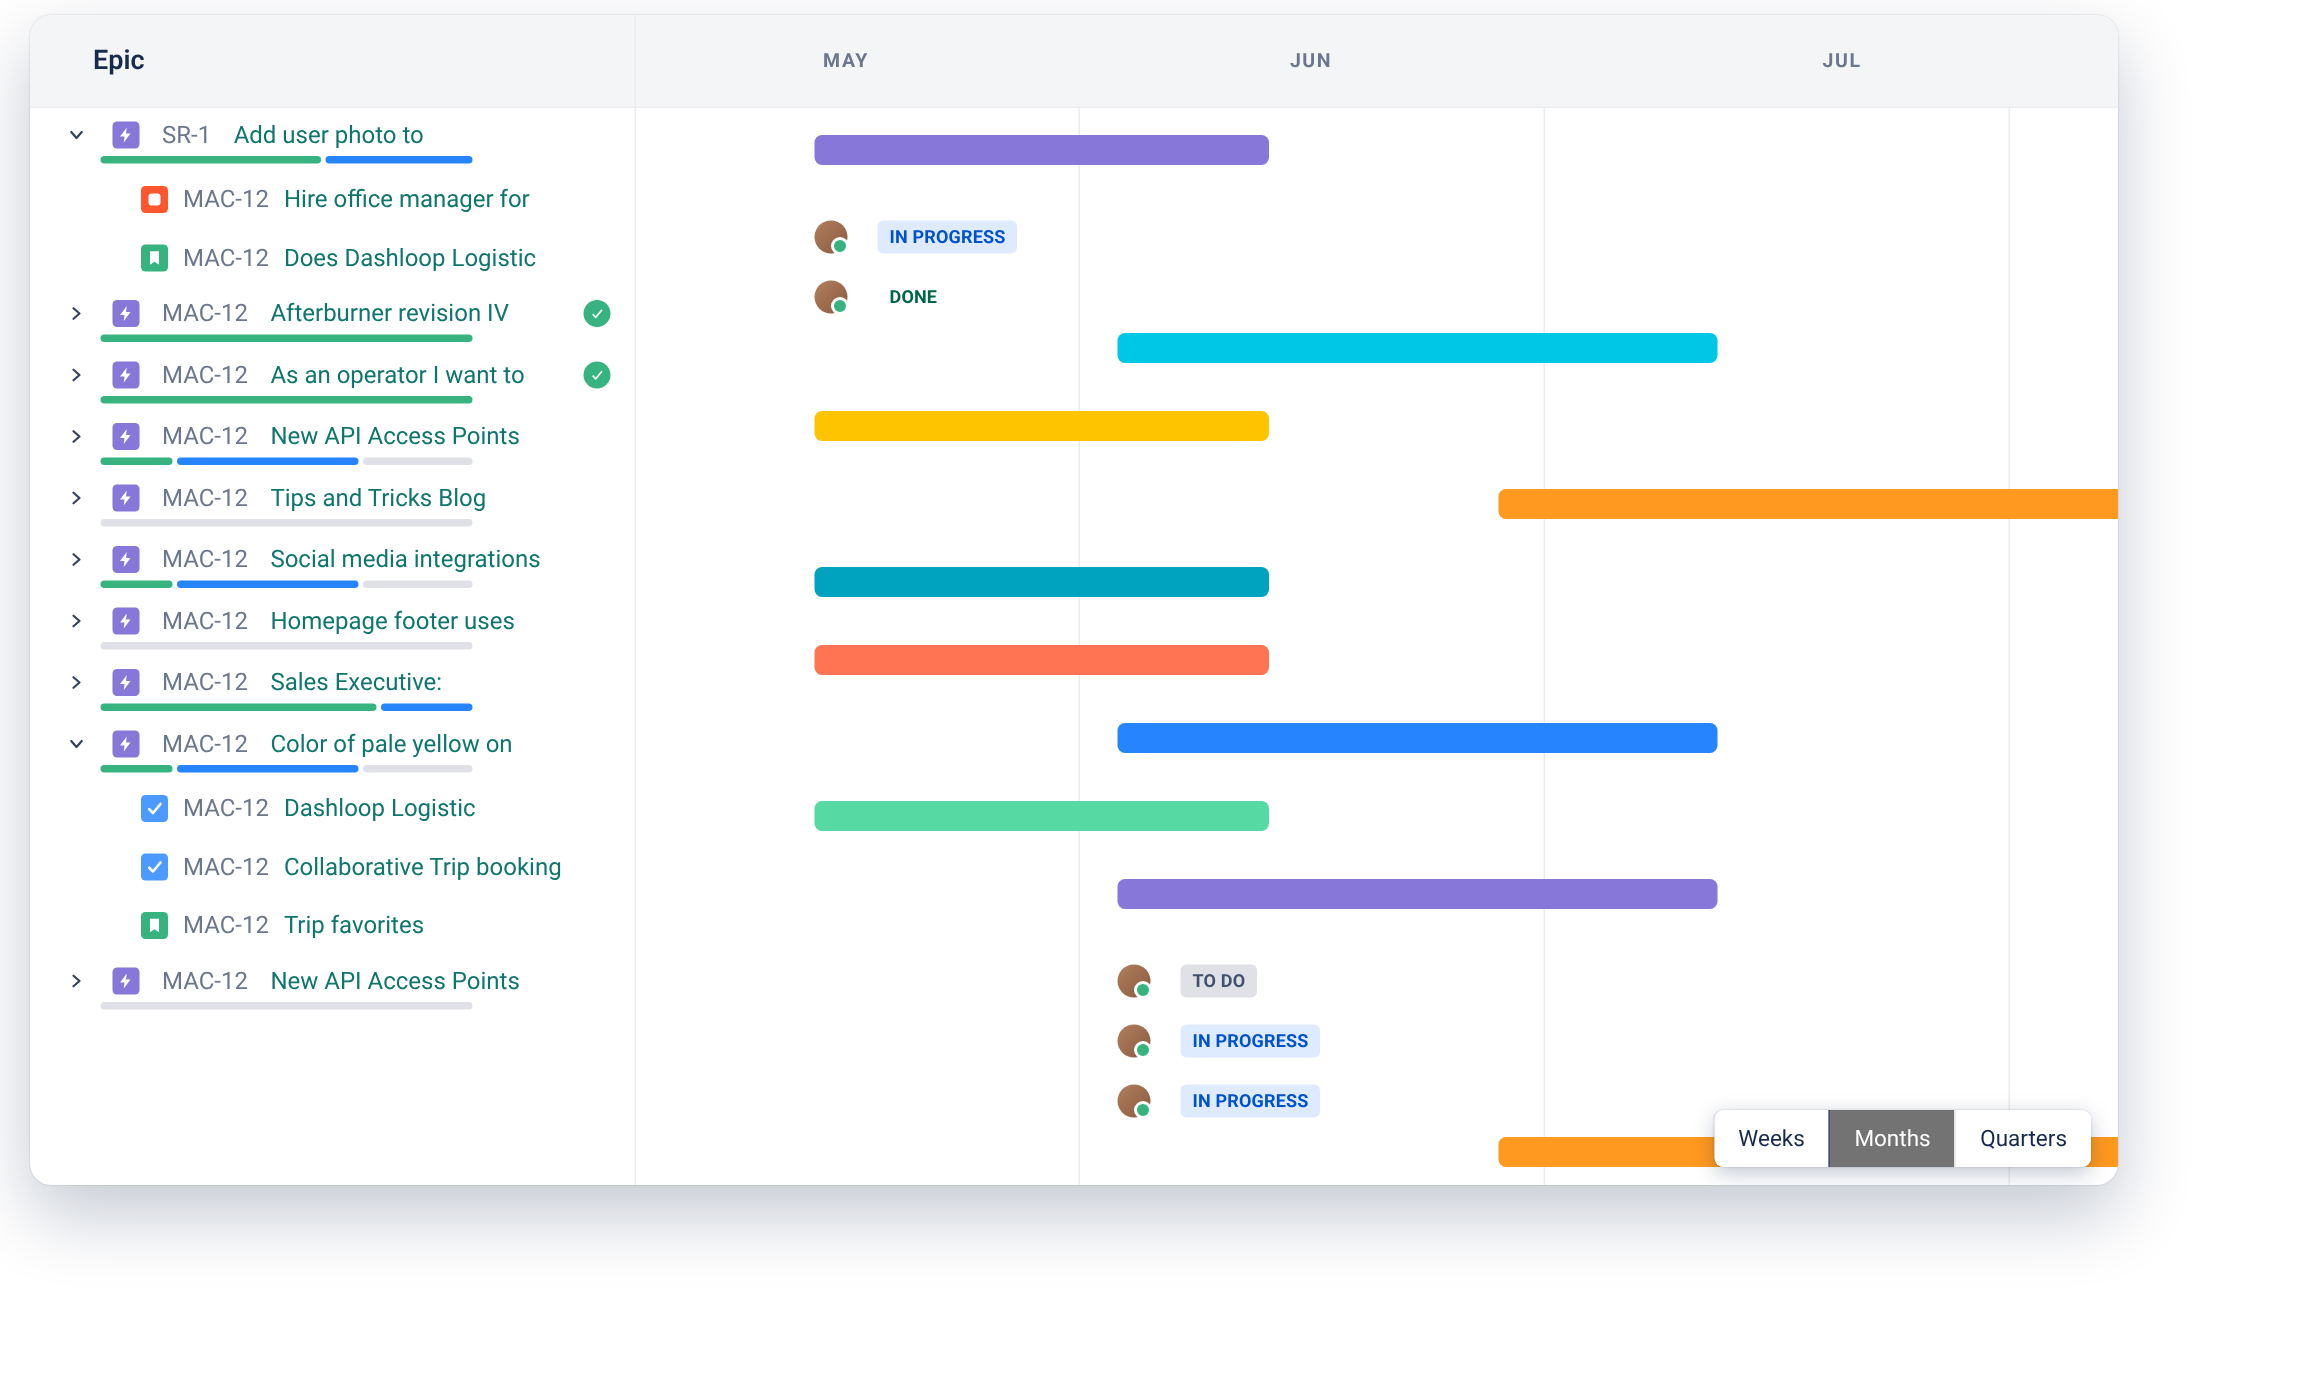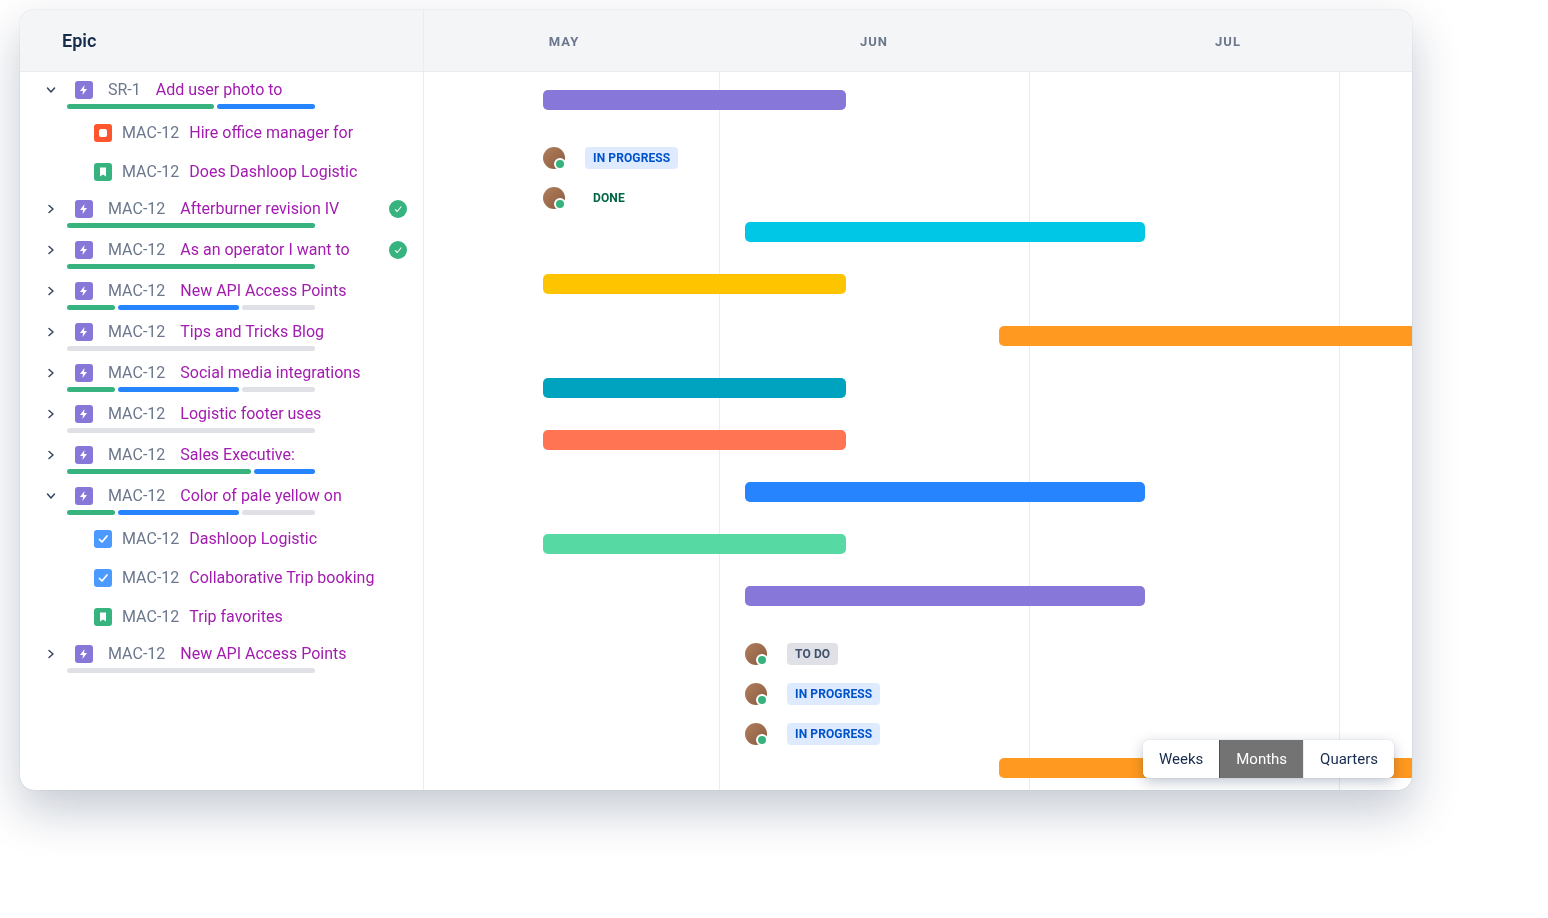--- a/index.html
+++ b/index.html
@@ -102,21 +102,21 @@
   .type-story{ background: #36b37e; }
   .type-task { background: #4c9aff; }
   .type-icon svg { width: 12px; height: 12px; fill: #fff; }
   .type-bug .square { width: 8px; height: 8px; background: #fff; border-radius: 2px; }
   .key {
     color: #6b778c;
     font-size: 16px;
     white-space: nowrap;
   }
   .title {
-    color: #a21caf;
+    color: #0f766e;
     font-size: 16px;
     white-space: nowrap;
     overflow: hidden;
     text-overflow: clip;
     flex: 1;
     min-width: 0;
   }
   .check-badge {
     width: 18px;
     height: 18px;
@@ -356,21 +356,21 @@
             <svg viewBox="0 0 24 24">
               <path d="M8 5l8 7-8 7" fill="none" stroke="currentColor" stroke-width="3" stroke-linecap="round" stroke-linejoin="round"></path>
             </svg>
           </div>
           <div class="type-icon type-epic">
             <svg viewBox="0 0 24 24">
               <path d="M13 2 4 14h6l-1 8 9-12h-6z"></path>
             </svg>
           </div>
           <span class="key">MAC-12</span>
-          <span class="title">Logistic footer uses</span>
+          <span class="title">Homepage footer uses</span>
         </div>
         <div class="progress">
           <span class="seg-gray" style="width: 248px;"></span>
         </div>
         <div class="epic-row">
           <div class="chevron">
             <svg viewBox="0 0 24 24">
               <path d="M8 5l8 7-8 7" fill="none" stroke="currentColor" stroke-width="3" stroke-linecap="round" stroke-linejoin="round"></path>
             </svg>
           </div>

